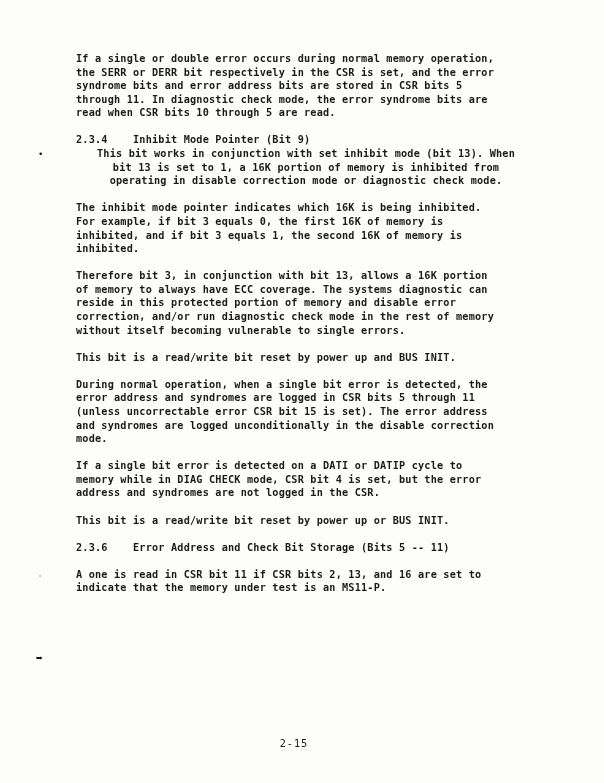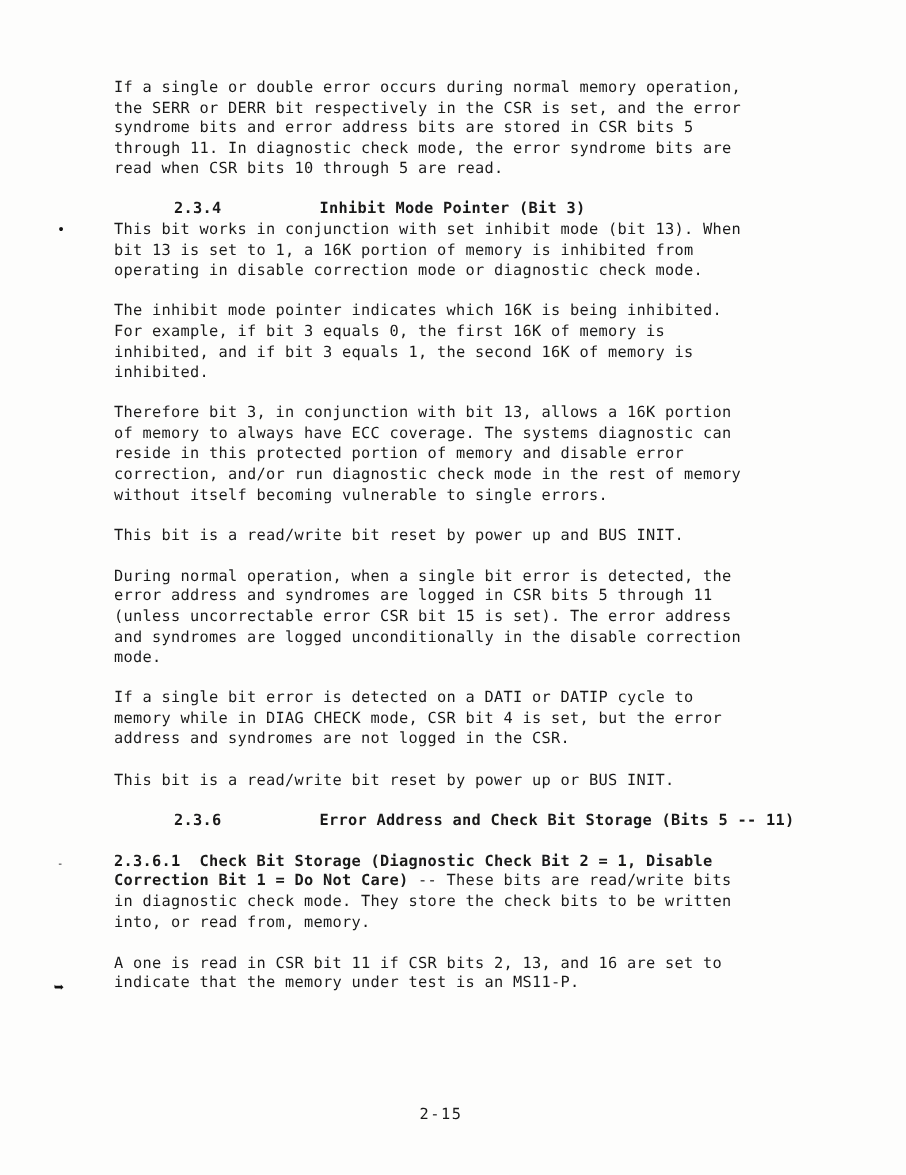--- a/index.html
+++ b/index.html
@@ -29,34 +29,36 @@
     top: 52px;
     width: 460px;
   }
   .para {
     font-size: 10.2px;
     line-height: 13.6px;
     letter-spacing: 0.2px;
     margin: 0 0 13.5px 0;
     white-space: pre-wrap;
     text-align: left;
+    font-weight: bold;
   }
   .heading {
     font-size: 10.2px;
     line-height: 13.6px;
     letter-spacing: 0.2px;
     font-weight: bold;
     margin: 0 0 0 0;
     white-space: pre-wrap;
   }
   .headblock {
     margin-bottom: 13.5px;
   }
   .headblock .para {
     margin-bottom: 0;
+    text-align: center;
   }
   .subsec-inline {
     font-size: 10.2px;
     line-height: 13.6px;
     letter-spacing: 0.2px;
     margin: 0 0 13.5px 0;
     white-space: pre-wrap;
   }
   .subsec-inline b {
     font-weight: bold;
@@ -72,42 +74,42 @@
   }
   .margin-mark {
     position: absolute;
     color: #111;
     font-size: 9px;
     line-height: 9px;
   }
   .mark-1 { left: 38px; top: 150px; }
   .mark-2 { left: 38px; top: 572px; font-size: 7px; }
   .mark-3 { left: 36px; top: 654px; font-size: 11px; }
-  .nowrap { white-space: pre; margin-left: 40px; }
+  .nowrap { white-space: pre; }
 </style>
 </head>
 <body>
 
 <div class="page">
 
   <div class="margin-mark mark-1">•</div>
   <div class="margin-mark mark-2">-</div>
   <div class="margin-mark mark-3">➥</div>
 
   <div class="content">
 
     <p class="para">If a single or double error occurs during normal memory operation,
 the SERR or DERR bit respectively in the CSR is set, and the error
 syndrome bits and error address bits are stored in CSR bits 5
 through 11. In diagnostic check mode, the error syndrome bits are
 read when CSR bits 10 through 5 are read.</p>
 
 
     <div class="headblock">
-      <div class="heading"><span class="nowrap">2.3.4</span>    <span class="nowrap">Inhibit Mode Pointer (Bit 3)</span></div>
+      <div class="heading"><span class="nowrap">2.3.4</span>    <span class="nowrap">Inhibit Mode Pointer (Bit 9)</span></div>
       <p class="para">This bit works in conjunction with set inhibit mode (bit 13). When
 bit 13 is set to 1, a 16K portion of memory is inhibited from
 operating in disable correction mode or diagnostic check mode.</p>
     </div>
 
     <p class="para">The inhibit mode pointer indicates which 16K is being inhibited.
 For example, if bit 3 equals 0, the first 16K of memory is
 inhibited, and if bit 3 equals 1, the second 16K of memory is
 inhibited.</p>
 
@@ -130,24 +132,20 @@
     <p class="para">If a single bit error is detected on a DATI or DATIP cycle to
 memory while in DIAG CHECK mode, CSR bit 4 is set, but the error
 address and syndromes are not logged in the CSR.</p>
 
     <p class="para">This bit is a read/write bit reset by power up or BUS INIT.</p>
 
     <div class="headblock">
       <div class="heading"><span class="nowrap">2.3.6</span>    <span class="nowrap">Error Address and Check Bit Storage (Bits 5 -- 11)</span></div>
     </div>
 
-    <p class="subsec-inline"><b>2.3.6.1  Check Bit Storage (Diagnostic Check Bit 2 = 1, Disable
-Correction Bit 1 = Do Not Care)</b><span> -- These bits are read/write bits
-in diagnostic check mode. They store the check bits to be written
-into, or read from, memory.</span></p>
 
     <p class="para">A one is read in CSR bit 11 if CSR bits 2, 13, and 16 are set to
 indicate that the memory under test is an MS11-P.</p>
 
   </div>
 
   <div class="pagenum">2-15</div>
 
 </div>
 

